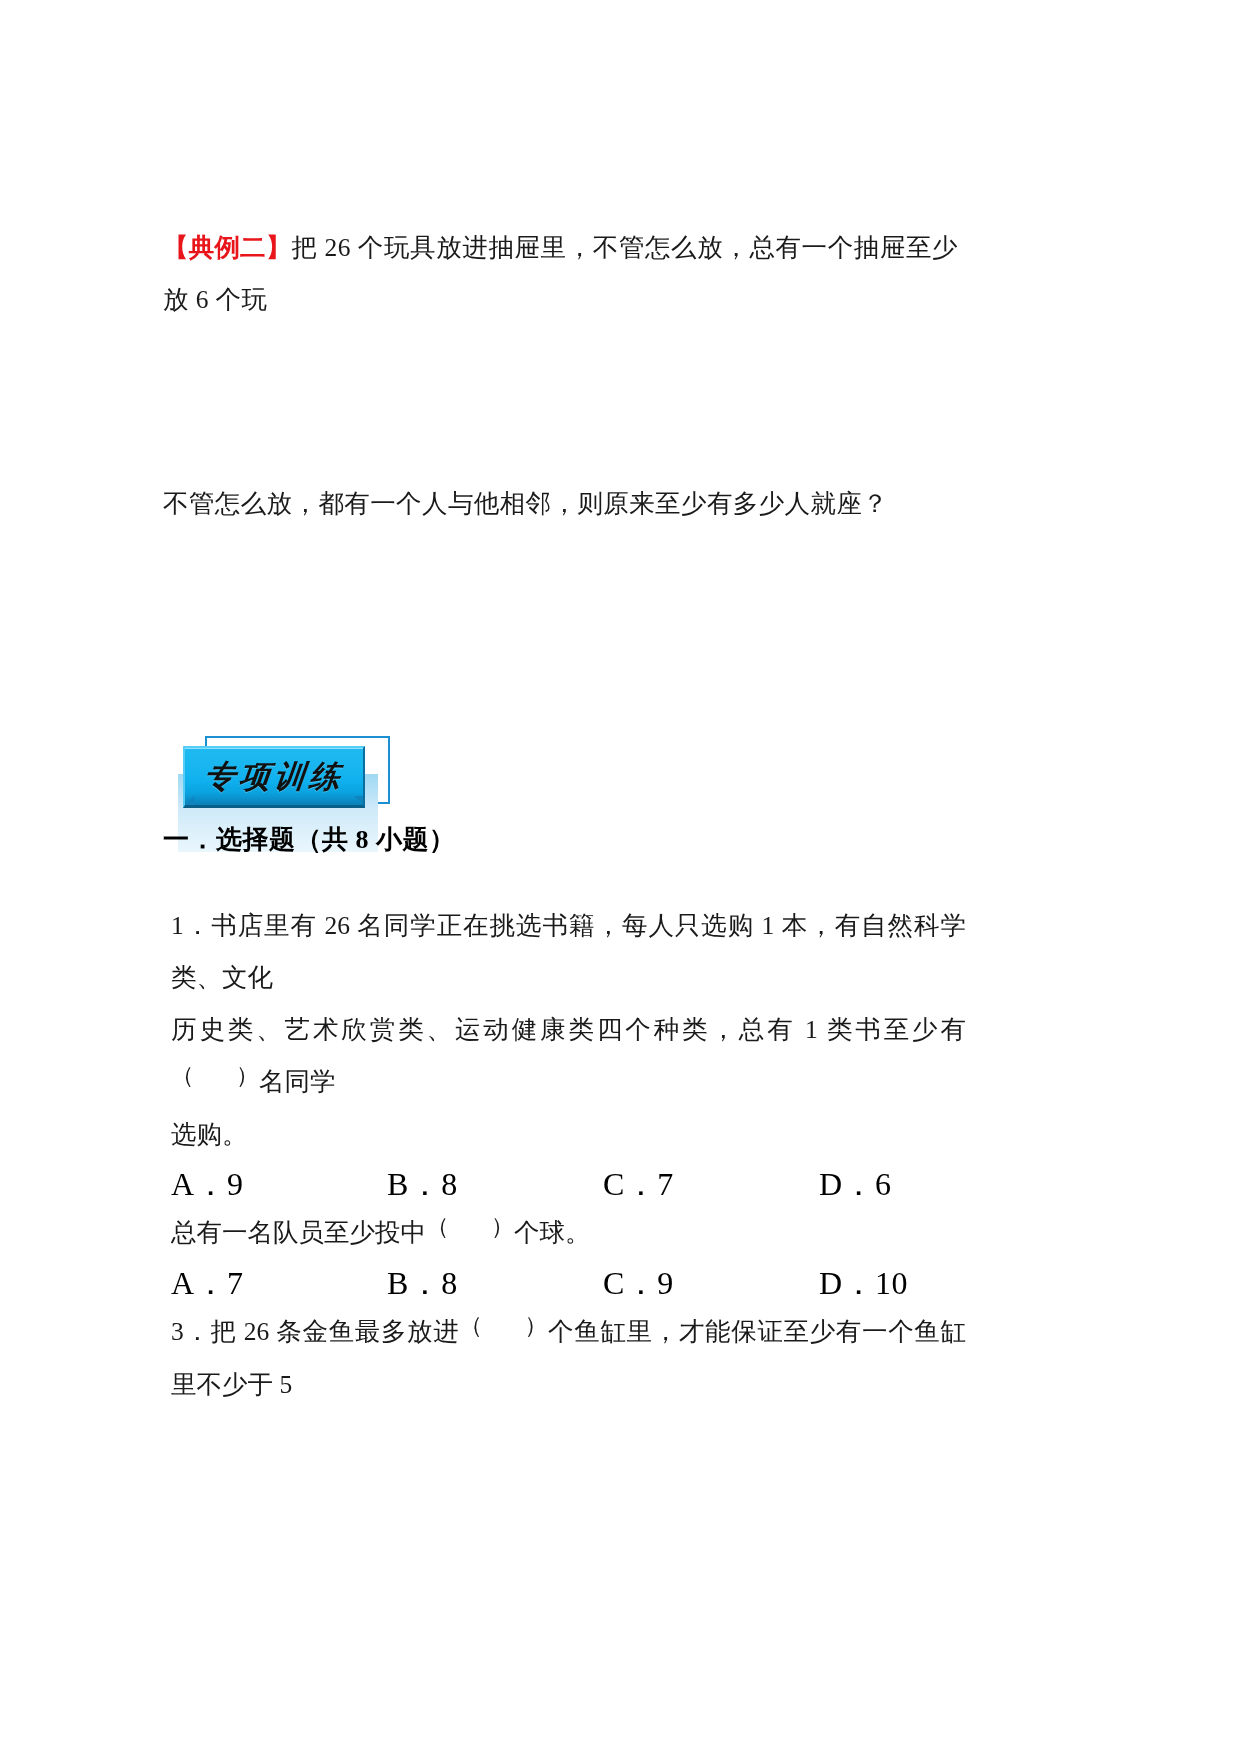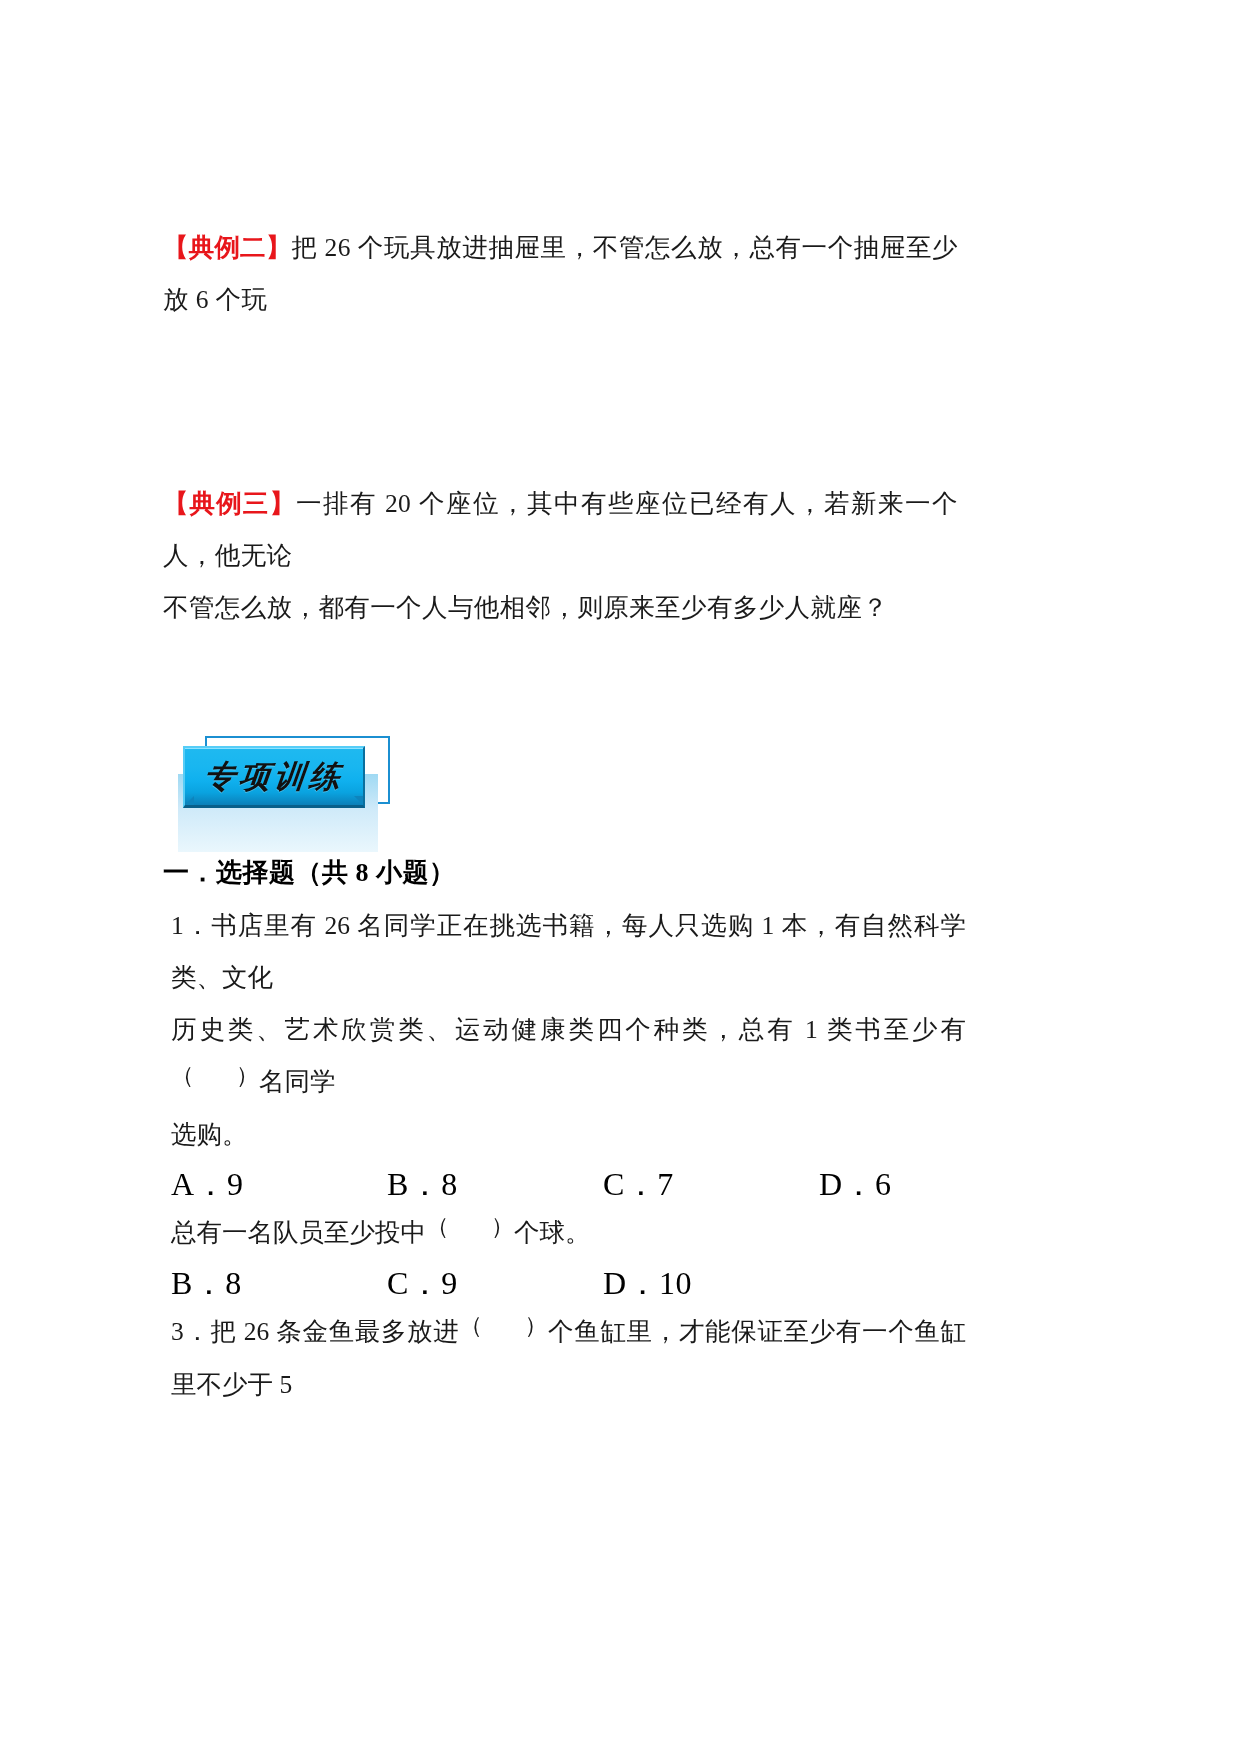--- a/index.html
+++ b/index.html
@@ -130,21 +130,21 @@
     color: #111111;
     letter-spacing: 4px;
     text-shadow: 0 1px 0 rgba(255,255,255,0.25);
     white-space: nowrap;
     transform: skewX(-6deg);
   }
 
   
   .section-heading {
     position: absolute;
-    top: 855px;
+    top: 822px;
     left: 0;
     font-size: 26px;
     font-weight: 700;
     letter-spacing: 0.5px;
     color: #000;
   }
 
   
   .questions {
     position: absolute;
@@ -191,23 +191,20 @@
   <div class="content">
 
     <div class="example-two">
       <div class="para">
         <span class="redlabel">【典例二】</span><span>把 26 个玩具放进抽屉里，不管怎么放，总有一个抽屉至少放 6 个玩</span>
       </div>
     </div>
 
     <div class="example-three">
       <div class="para">
-        <span class="redlabel">【典例三】</span><span>一排有 20 个座位，其中有些座位已经有人，若新来一个人，他无论</span>
-      </div>
-      <div class="para">
         <span>不管怎么放，都有一个人与他相邻，则原来至少有多少人就座？</span>
       </div>
     </div>
 
     <div class="banner-wrap">
       <div class="banner-frame"></div>
       <div class="banner-shadow"></div>
       <div class="banner-btn">
         <span class="banner-text">专项训练</span>
       </div>
@@ -227,20 +224,21 @@
         <span class="opt">A．9</span>
         <span class="opt">B．8</span>
         <span class="opt">C．7</span>
         <span class="opt">D．6</span>
       </div>
 
 
       <div class="q"><span>总有一名队员至少投中</span><span class="blank"><span>（</span><span class="gap"></span><span>）</span></span><span>个球。</span></div>
 
       <div class="options">
+        <span class="opt">A．7</span>
         <span class="opt">B．8</span>
         <span class="opt">C．9</span>
         <span class="opt">D．10</span>
       </div>
 
       <div class="q"><span>3．</span><span>把 26 条金鱼最多放进</span><span class="blank"><span>（</span><span class="gap"></span><span>）</span></span><span>个鱼缸里，才能保证至少有一个鱼缸里不少于 5</span></div>
 
 
     </div>
 

